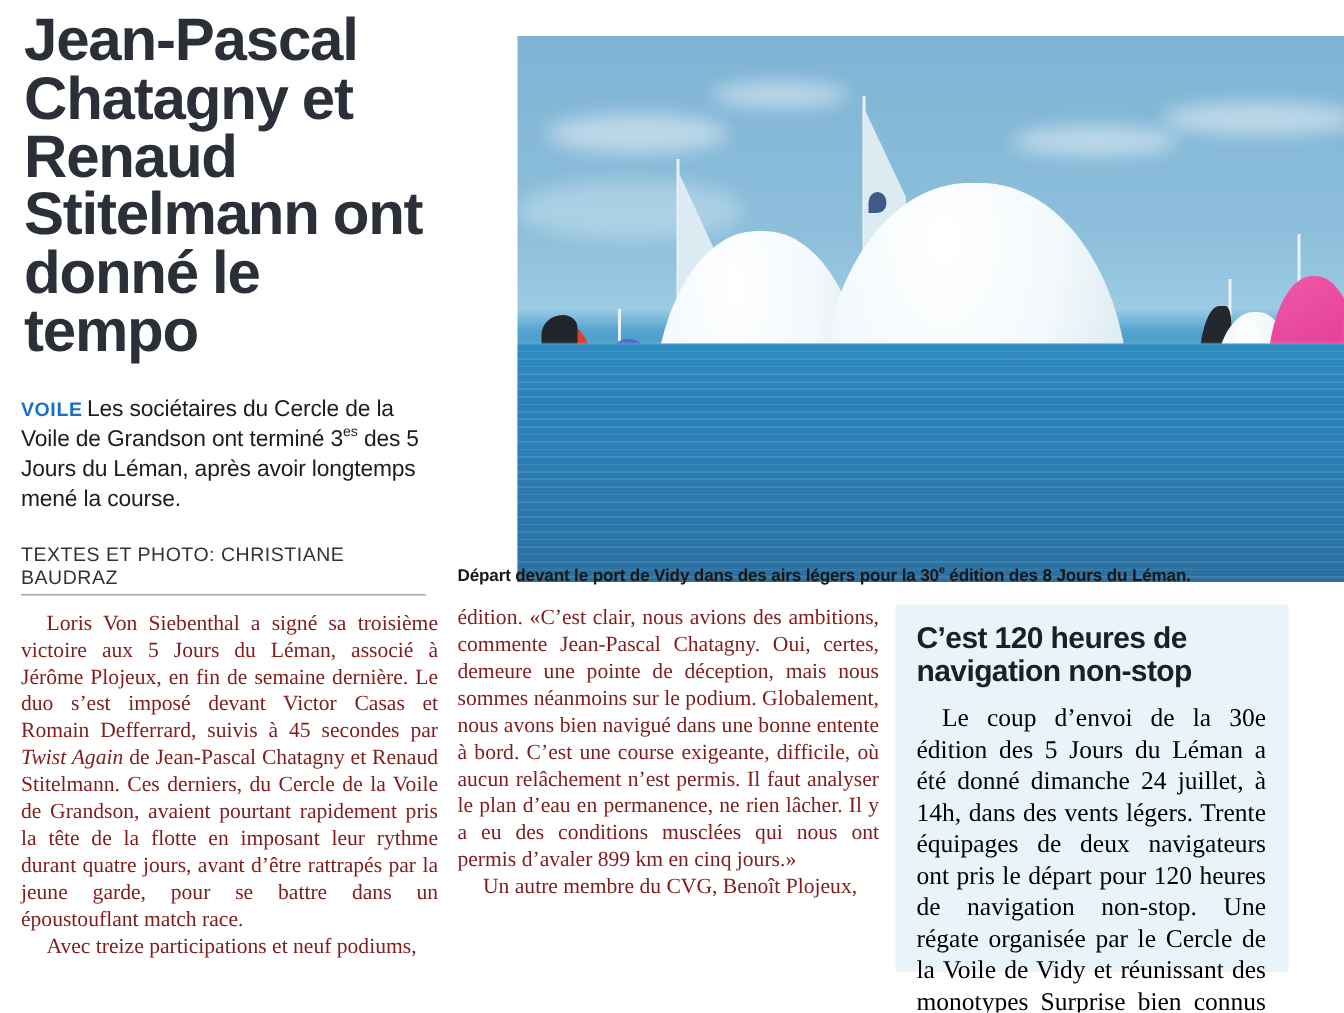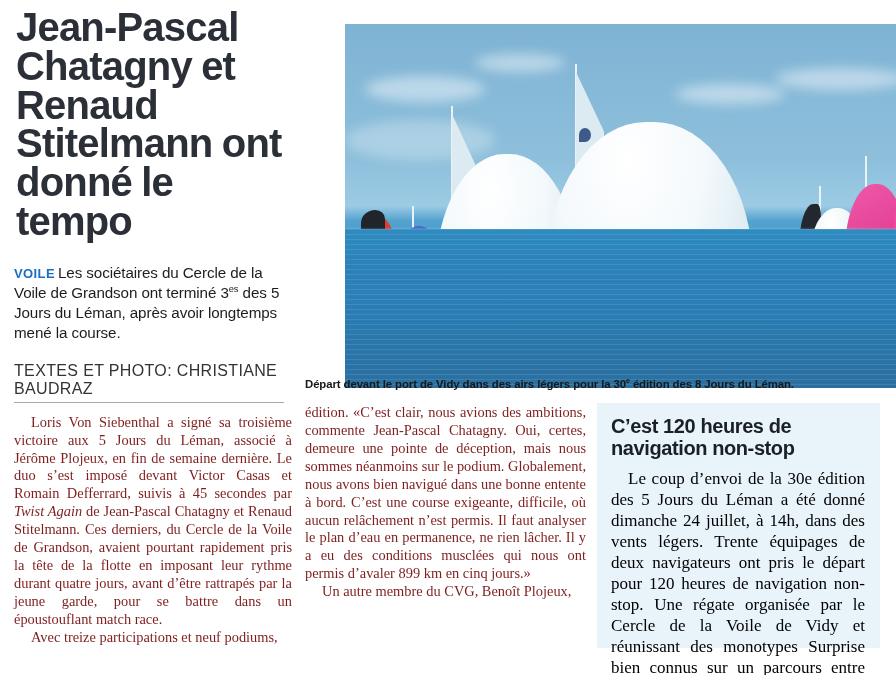--- a/index.html
+++ b/index.html
@@ -59,21 +59,21 @@
   }
 
   #byline-wrap {
     margin-top: 18px;
     padding-bottom: 4px;
     border-bottom: 1px solid #a9a9a9;
     width: 270px;
   }
   #byline {
     font-family: "Liberation Sans", sans-serif;
-    font-size: 16px;
+    font-size: 13px;
     letter-spacing: 0.35px;
     color: #333333;
   }
 
   .body-text {
     font-family: "Liberation Serif", serif;
     font-size: 14.4px;
     line-height: 1.245;
     text-align: justify;
     color: #7f1d1d;
@@ -172,21 +172,21 @@
     left: 305px;
     top: 404px;
     width: 281px;
   }
 
   
   #sidebar {
     position: absolute;
     left: 597px;
     top: 403px;
-    width: 283px;
+    width: 262px;
     height: 245px;
     background: #e8f3fa;
     box-sizing: border-box;
     padding: 12px 15px 0 14px;
   }
   #sidebar-title {
     font-family: "Liberation Sans", sans-serif;
     font-weight: bold;
     font-size: 20px;
     line-height: 1.12;

